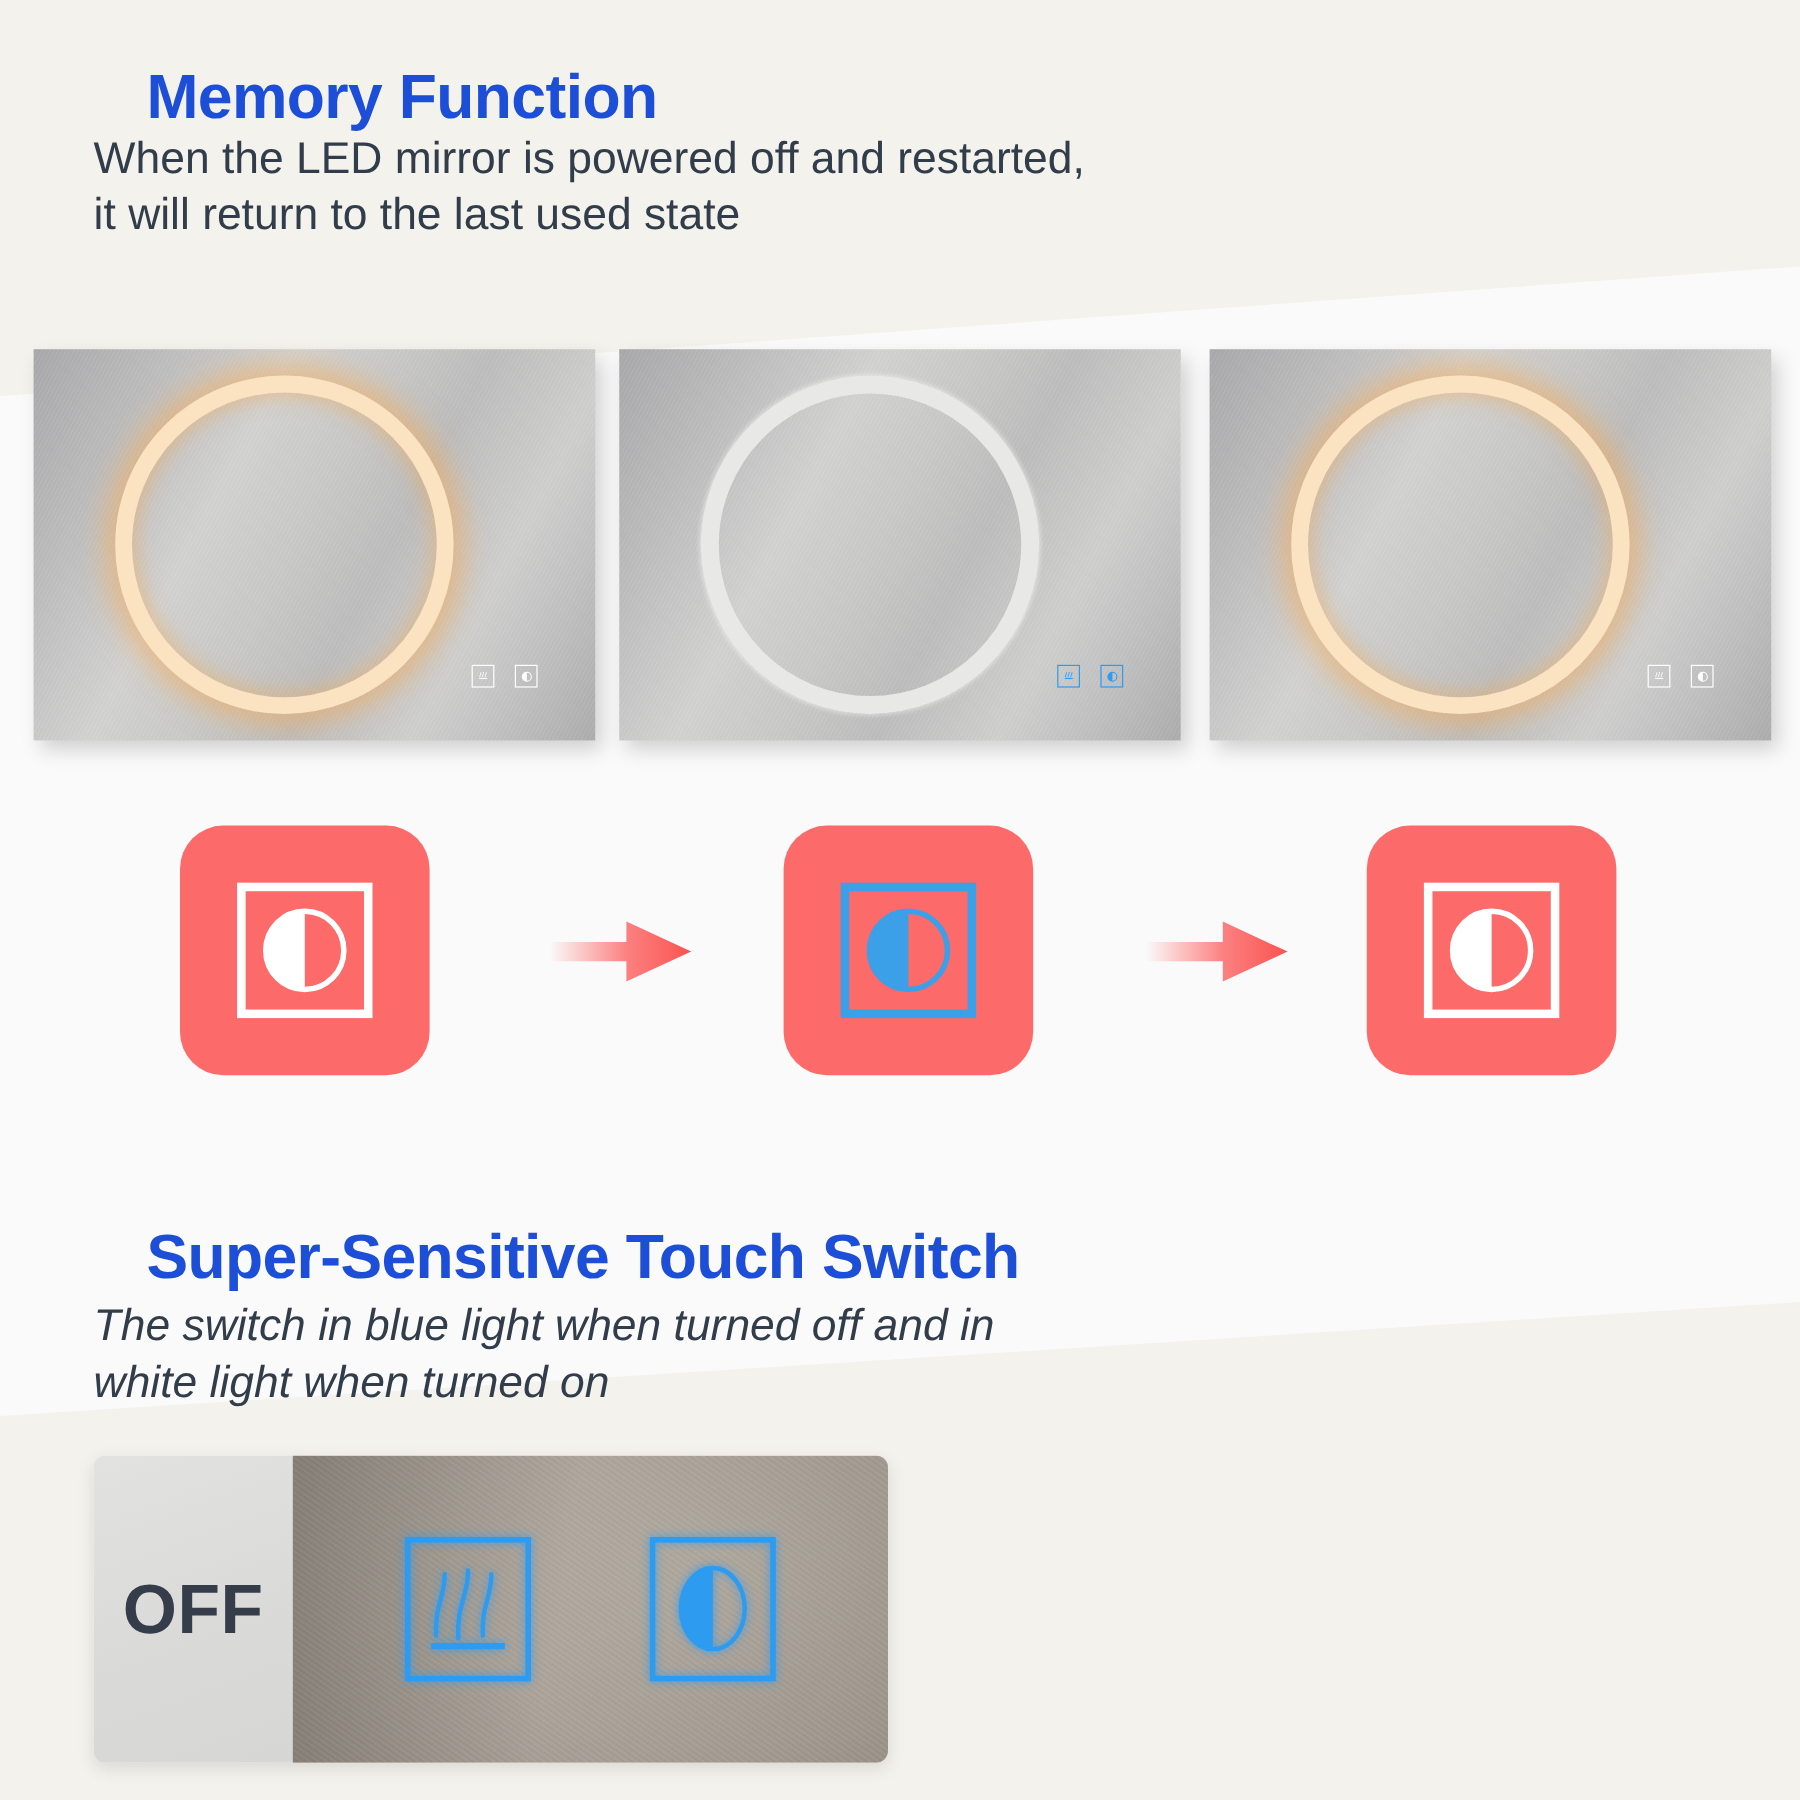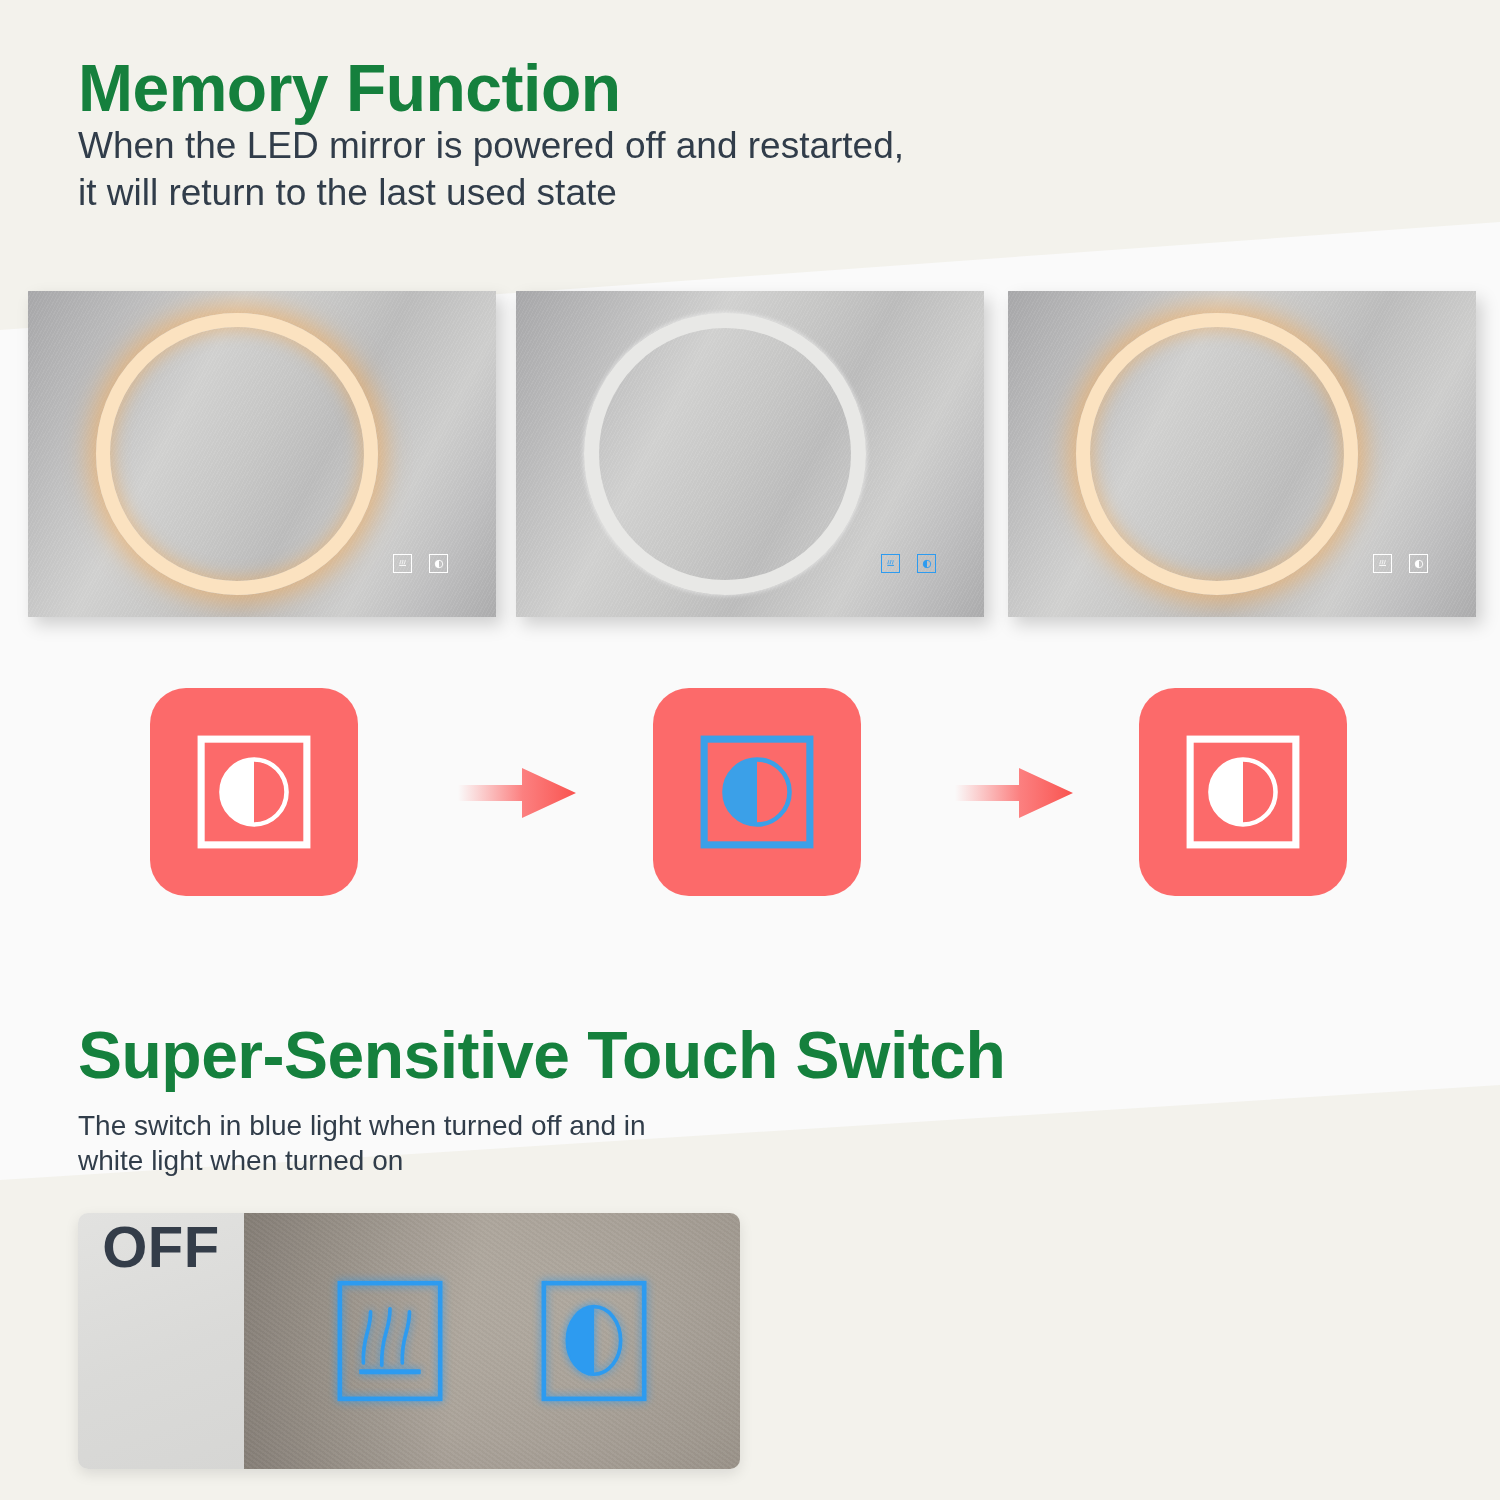--- a/index.html
+++ b/index.html
@@ -23,39 +23,40 @@
     position:absolute; left:0; top:1085px; width:1500px; height:415px;
     background:#F3F2EC;
     clip-path: polygon(0 95px, 1500px 0px, 1500px 415px, 0 415px);
   }
 
   .content { position:relative; z-index:2; }
 
   
   .section-head { position:absolute; }
   .h-title {
-    color:#15803d;
-    font-size:66px;
+    color:#1d4ed8;
+    font-size:52px;
     font-weight:bold;
     letter-spacing:-0.5px;
     line-height:1.0;
     white-space:nowrap;
+    margin-left:44px;
   }
   .h-sub {
     color:#313D4A;
     font-size:37px;
     font-weight:normal;
     line-height:1.26;
     margin-top:2px;
     white-space:pre-line;
   }
 
   #head-memory { left:78px; top:55px; }
   #head-touch  { left:78px; top:1022px; }
-  #head-touch .h-sub { font-size:28px; margin-top:20px; }
+  #head-touch .h-sub { font-size:37px; margin-top:8px;font-style:italic; }
 
   
   .mirror-row { position:absolute; left:0; top:291px; width:1500px; height:330px; }
   .mirror {
     position:absolute;
     top:0;
     width:468px;
     height:326px;
     background:
       linear-gradient(118deg,#A9A9AB 0%, #B9B9BA 14%, #D2D2D1 34%, #C8C8C7 48%,
@@ -132,21 +133,21 @@
     overflow:hidden;
     display:flex;
     box-shadow: 0 5px 14px rgba(0,0,0,0.10);
   }
   #switch-off { left:78px; width:662px; }
   #switch-on  { left:775px; width:650px; }
 
   .switch-label-area {
     width:166px;
     background:linear-gradient(160deg,#E2E2E0 0%,#DADAD8 55%,#D6D6D4 100%);
-    display:flex; justify-content:center;
+    display:flex; align-items:center; justify-content:center;
     flex:none;
   }
   .switch-label {
     color:#343D49;
     font-size:58px;
     font-weight:bold;
     letter-spacing:0.5px;
   }
   .switch-plate {
     flex:1;

